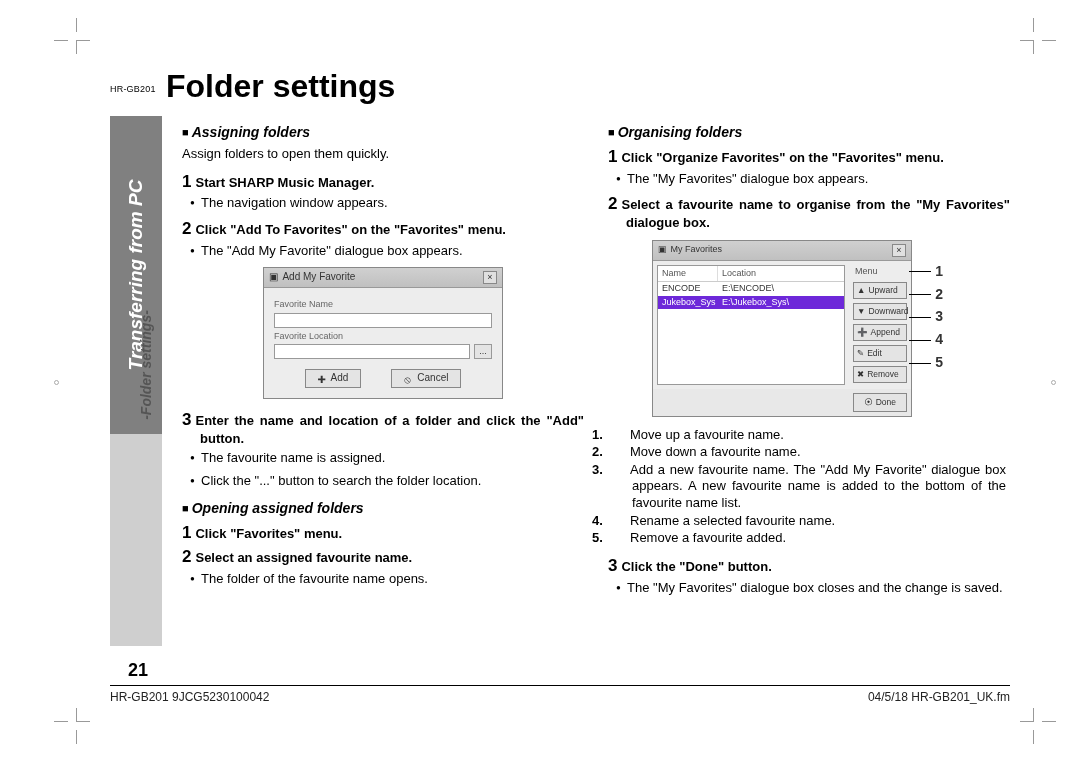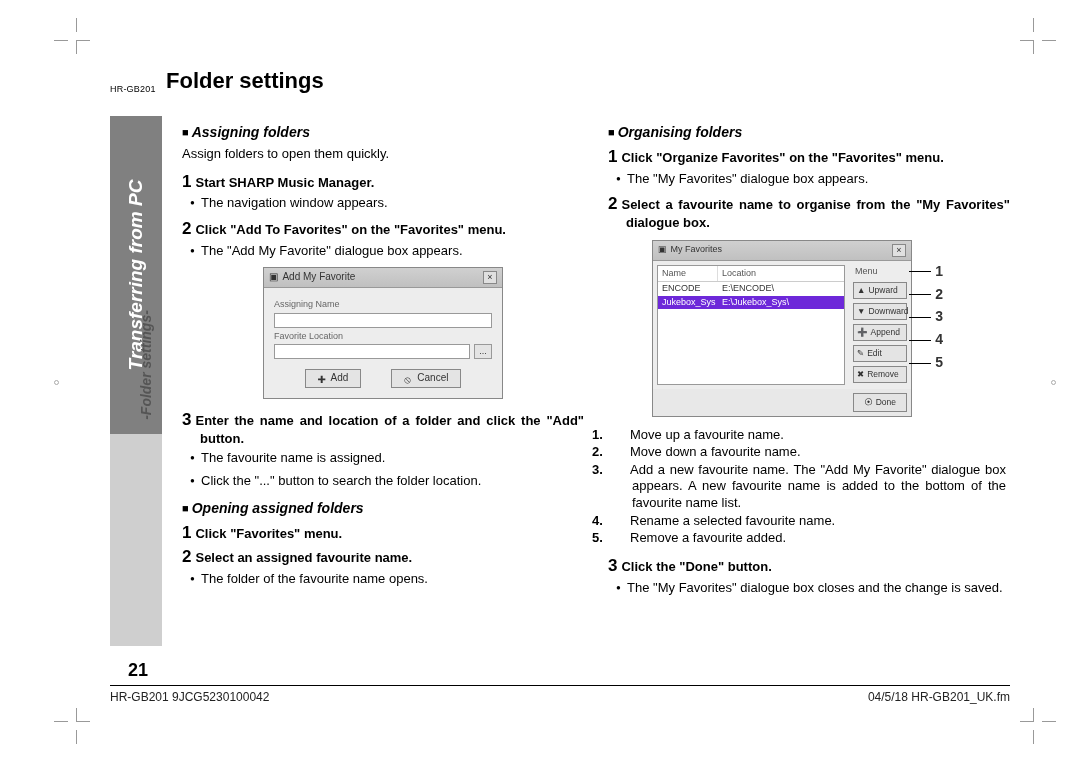--- a/index.html
+++ b/index.html
@@ -31,21 +31,21 @@
   .mid-right{ position:absolute; top:380px; right:24px; width:5px; height:5px; border-radius:50%; border:1px solid #aaa;}
 
   .page {
     position: absolute;
     top: 60px; left: 110px; right: 70px; bottom: 60px;
   }
   .modelcode {
     position:absolute; top:24px; left:0; font-size:9px; letter-spacing:0.2px;
   }
   .title {
-    position:absolute; top:8px; left:56px; font-size:22px; font-weight:bold;
+    position:absolute; top:8px; left:56px; font-size:32px; font-weight:bold;
   }
   .sidebar {
     position:absolute; top:56px; left:0; width:52px; height:530px;
     display:flex; flex-direction:column;
   }
   .sidebar-top {
     flex:1 1 60%;
     background:#808080;
     color:#fff;
     display:flex; align-items:center; justify-content:center;
@@ -189,21 +189,21 @@
 
       <div class="dlg">
         <div class="titlebar">
           <div class="tb-left">
               <span>▣</span>
               <span>Add My Favorite</span>
             </div>
           <div class="xbtn">×</div>
         </div>
         <div class="body">
-          <div class="lbl">Assigning Name</div>
+          <div class="lbl">Favorite Name</div>
           <div class="inp"></div>
           <div class="lbl">Favorite Location</div>
           <div class="locrow">
             <div class="inp"></div>
             <div class="dots">...</div>
           </div>
           <div class="btnrow">
             <div class="btn">
                 <span class="micon">✚</span>
                 <span>Add</span>

